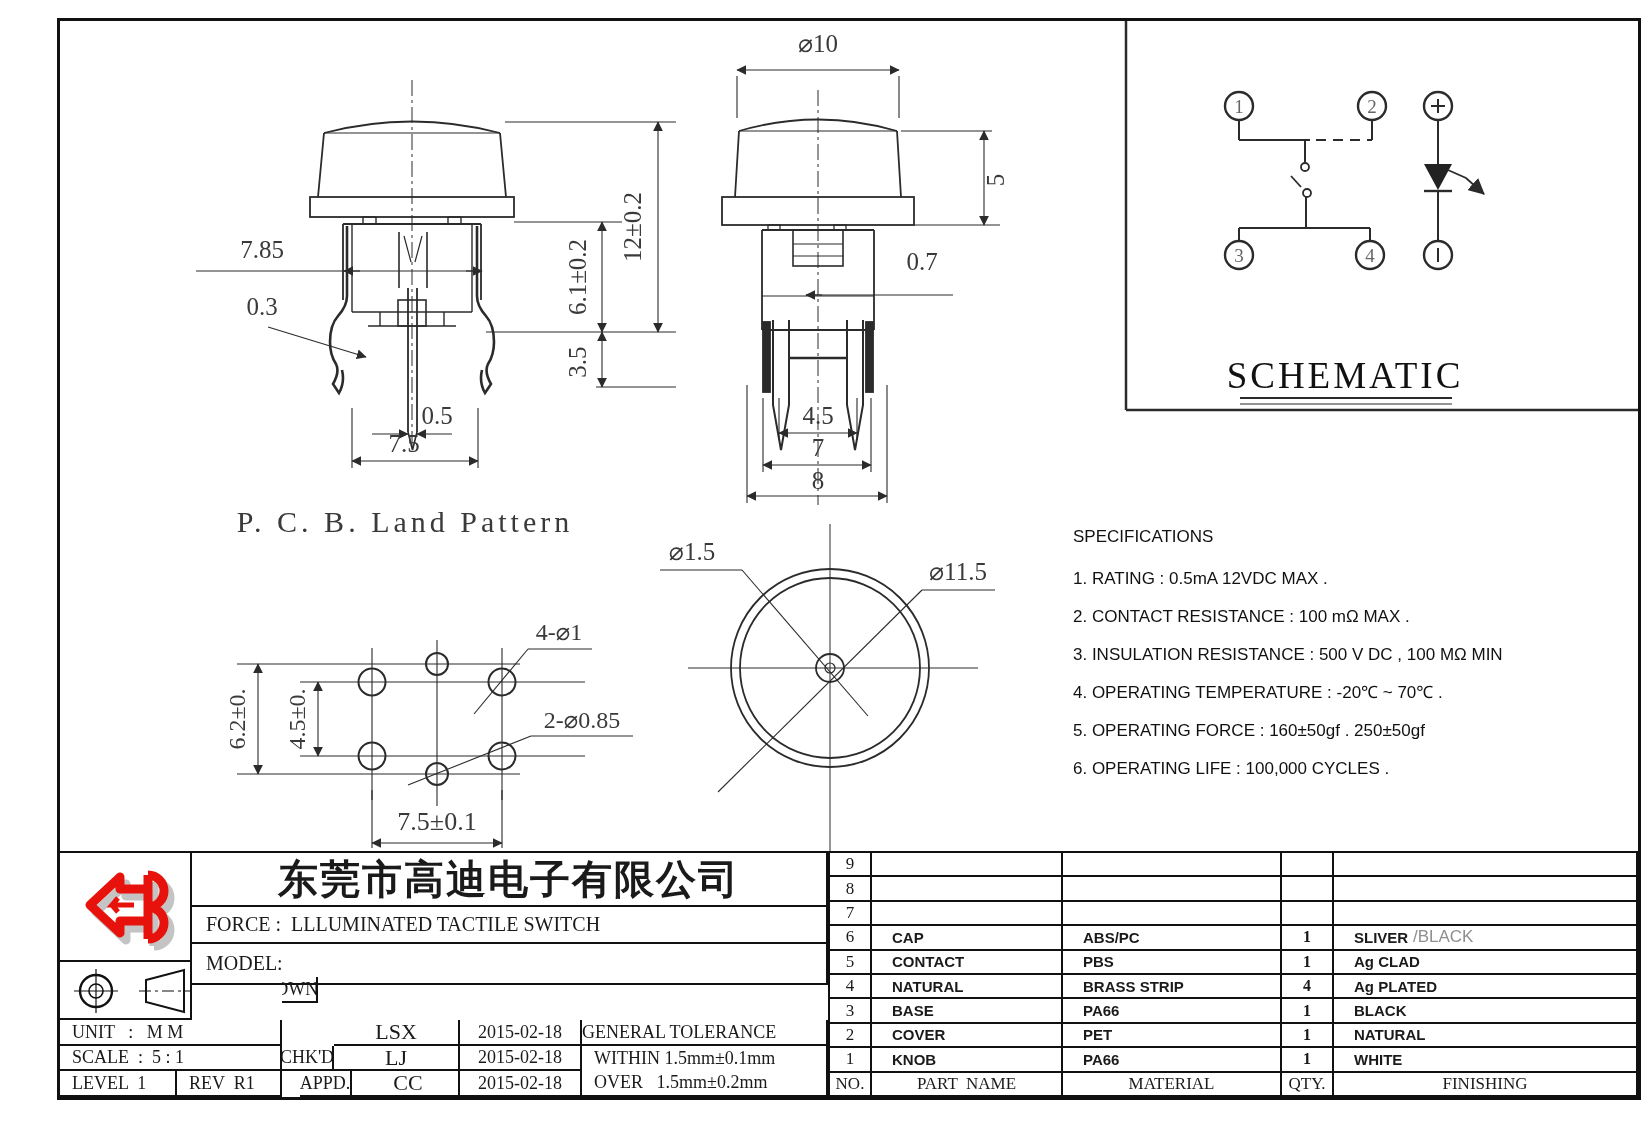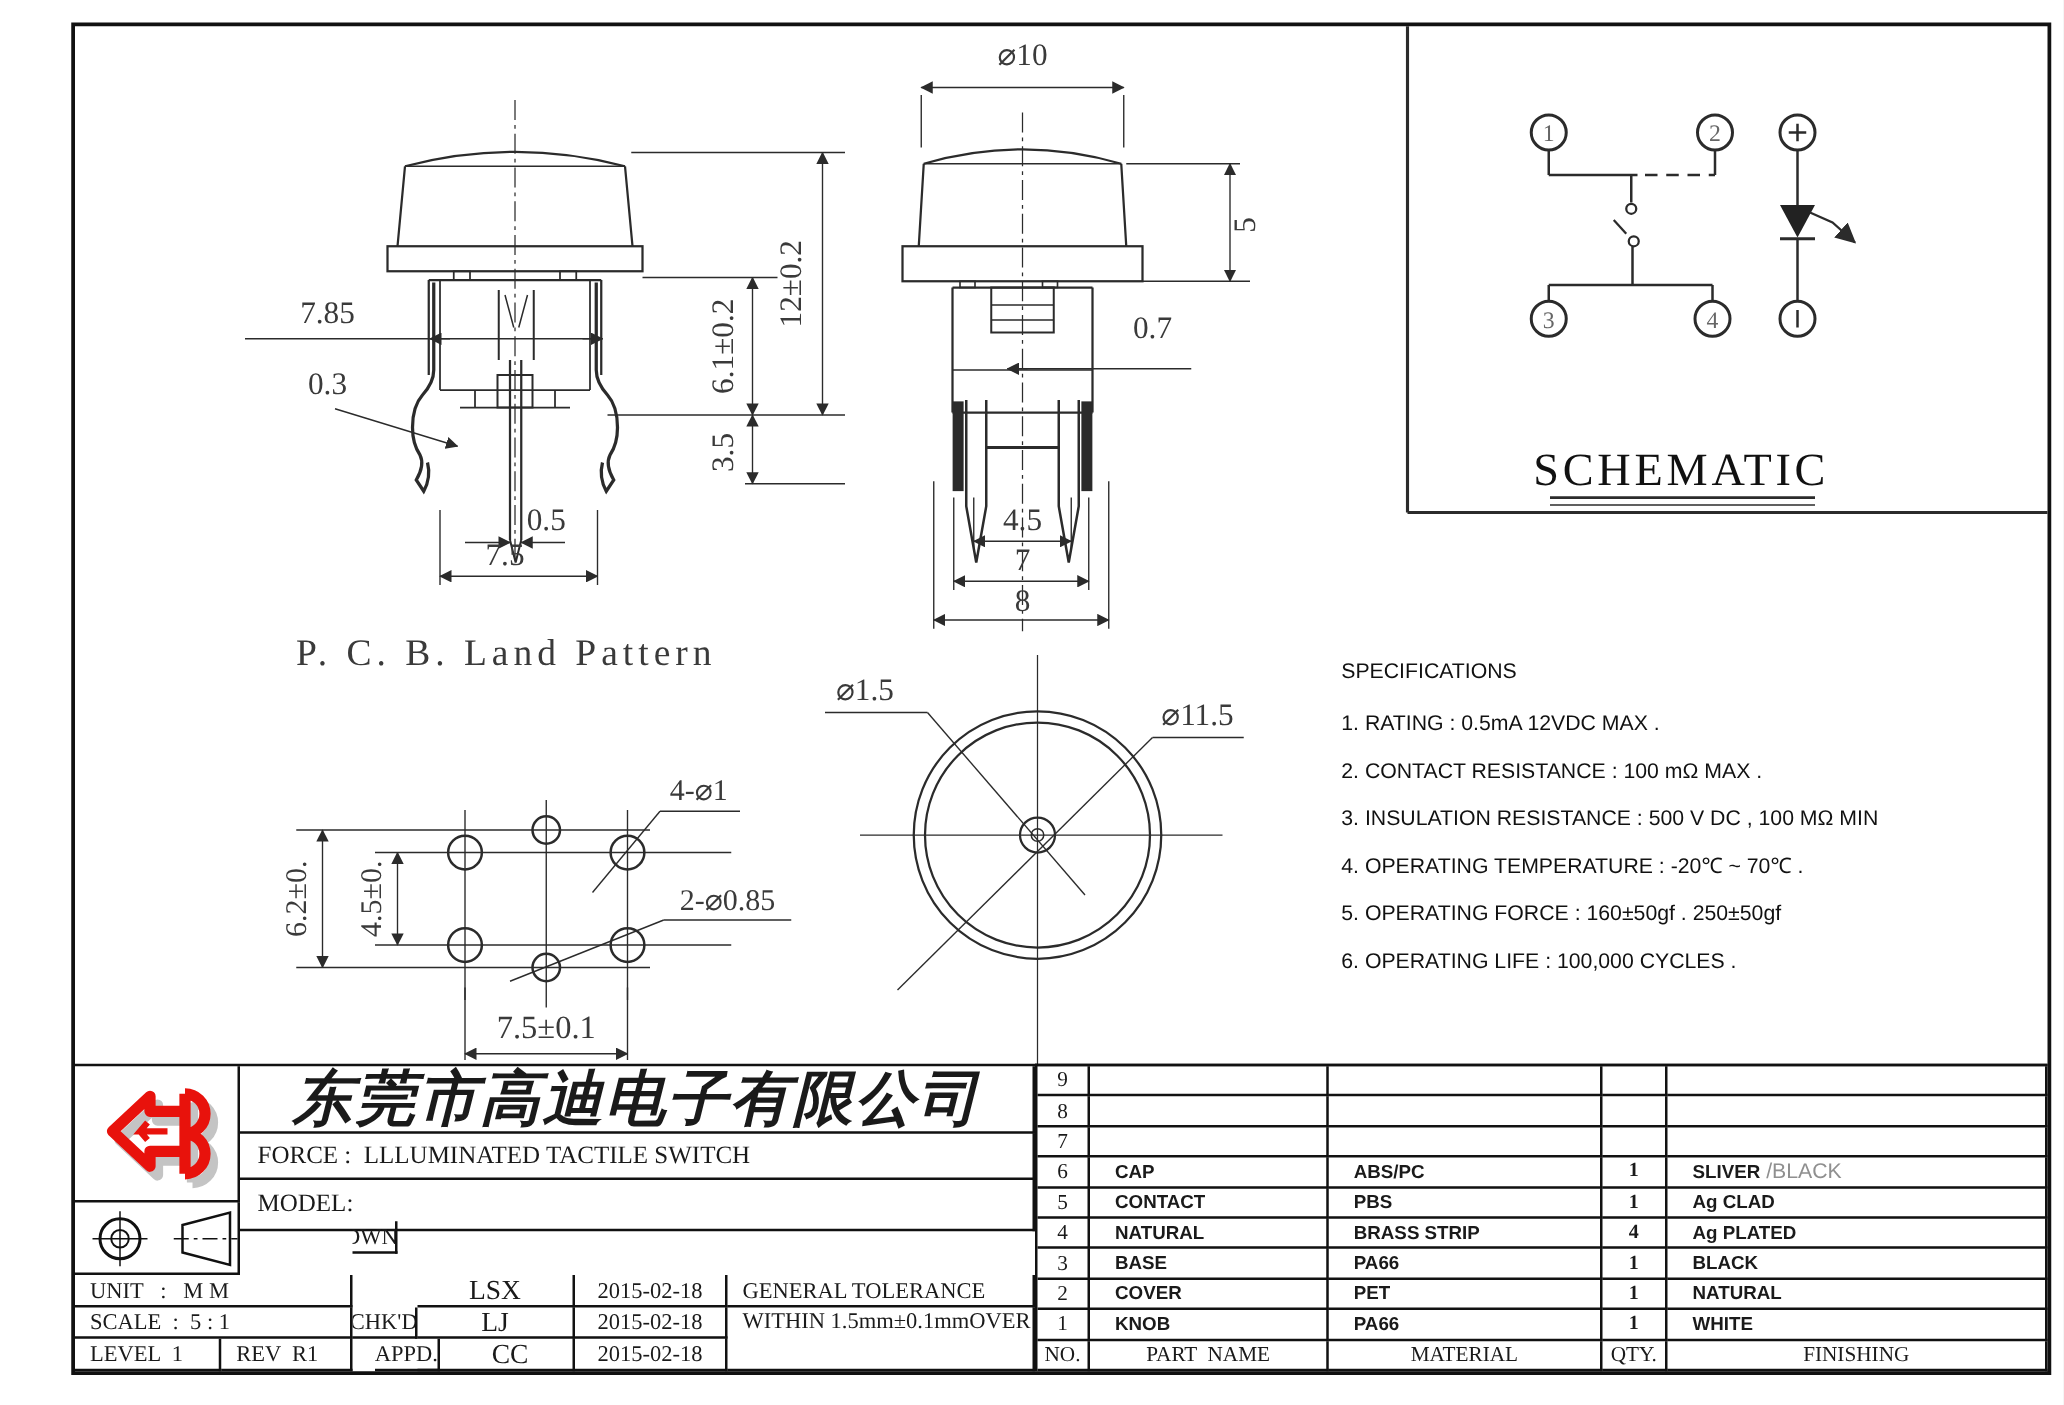--- a/index.html
+++ b/index.html
@@ -7,22 +7,22 @@
         font-family:"Liberation Serif", serif;color:#1a1a1a;}
   #sheet-border{position:absolute;left:57px;top:18px;width:1584px;height:1082px;
         border:3px solid #111;box-sizing:border-box;}
   svg{position:absolute;left:0;top:0;pointer-events:none;}
   .hline{position:absolute;background:#111;}
   .tb-cell{position:absolute;border-right:2px solid #111;border-bottom:2px solid #111;
         box-sizing:border-box;display:flex;align-items:center;white-space:pre;overflow:hidden;}
   .tb-cell.center{justify-content:center;}
   .serif18{font-size:18px;font-family:"Liberation Serif",serif;}
   .serif20{font-size:20px;font-family:"Liberation Serif",serif;padding-left:14px;}
-  .company{font-family:"Liberation Sans",sans-serif;font-weight:900;font-size:48px;
-        letter-spacing:2px;justify-content:center;font-style:italic;}
+  .company{font-family:"Liberation Sans",sans-serif;font-weight:900;font-size:40px;
+        letter-spacing:2px;justify-content:center;}
   .specs{position:absolute;left:1073px;top:518px;width:575px;
         font-family:"Liberation Sans",sans-serif;font-size:17px;color:#111;line-height:38px;}
   .specs .spec-title{margin-bottom:4px;}
   .parts{position:absolute;left:828px;top:851px;width:810px;height:246px;display:grid;
         grid-template-columns:42px 191px 219px 52px auto;grid-template-rows:repeat(10,1fr);
         border-left:2px solid #111;border-top:2px solid #111;box-sizing:border-box;z-index:3;}
   .pc{border-right:2px solid #111;border-bottom:2px solid #111;box-sizing:border-box;
         display:flex;align-items:center;overflow:hidden;white-space:pre;}
   .pc.num{justify-content:center;font-family:"Liberation Serif",serif;font-size:17px;}
   .pc.bold{font-family:"Liberation Sans",sans-serif;font-weight:700;font-size:15px;padding-left:20px;}
@@ -283,27 +283,27 @@
     <span>FORCE :  LLLUMINATED TACTILE SWITCH</span>
   </div>
   <div class="tb-cell serif20" style="left:192px;top:944px;width:636px;height:41px;">
     <span>MODEL:</span>
   </div>
 
   <div class="tb-cell serif18" style="left:60px;top:1020px;width:222px;height:26px;padding-left:12px;"><span>UNIT   :   M M</span></div>
   <div class="tb-cell serif18 center" style="left:282px;top:977px;width:36px;height:26px;"><span>DWN.</span></div>
   <div class="tb-cell serif18 center" style="left:334px;top:1020px;width:126px;height:26px;font-size:22px;"><span>LSX</span></div>
   <div class="tb-cell serif18 center" style="left:460px;top:1020px;width:122px;height:26px;"><span>2015-02-18</span></div>
-  <div class="tb-cell serif18" style="left:582px;top:1020px;width:246px;height:26px;padding-left:12px;"><span>GENERAL TOLERANCE</span></div>
+  <div class="tb-cell serif18" style="left:582px;top:1020px;width:246px;height:26px;padding-left:0;"><span>GENERAL TOLERANCE</span></div>
 
   <div class="tb-cell serif18" style="left:60px;top:1046px;width:222px;height:25px;padding-left:12px;"><span>SCALE  :  5 : 1</span></div>
   <div class="tb-cell serif18 center" style="left:282px;top:1046px;width:52px;height:25px;"><span>CHK'D</span></div>
   <div class="tb-cell serif18 center" style="left:334px;top:1046px;width:126px;height:25px;font-size:22px;"><span>LJ</span></div>
   <div class="tb-cell serif18 center" style="left:460px;top:1046px;width:122px;height:25px;"><span>2015-02-18</span></div>
-  <div class="tb-cell serif18" style="left:582px;top:1046px;width:246px;height:51px;padding-left:12px;flex-direction:row;align-items:flex-start;justify-content:space-around;">
+  <div class="tb-cell serif18" style="left:582px;top:1046px;width:246px;height:51px;padding-left:12px;flex-direction:column;align-items:flex-start;justify-content:space-around;">
     <span>WITHIN 1.5mm±0.1mm</span>
     <span>OVER   1.5mm±0.2mm</span>
   </div>
 
   <div class="tb-cell serif18" style="left:60px;top:1071px;width:117px;height:26px;padding-left:12px;"><span>LEVEL  1</span></div>
   <div class="tb-cell serif18" style="left:177px;top:1071px;width:105px;height:26px;padding-left:12px;"><span>REV  R1</span></div>
   <div class="tb-cell serif18 center" style="left:300px;top:1071px;width:52px;height:26px;"><span>APPD.</span></div>
   <div class="tb-cell serif18 center" style="left:334px;top:1071px;width:126px;height:26px;font-size:22px;padding-left:24px;"><span>CC</span></div>
   <div class="tb-cell serif18 center" style="left:460px;top:1071px;width:122px;height:26px;"><span>2015-02-18</span></div>
 

